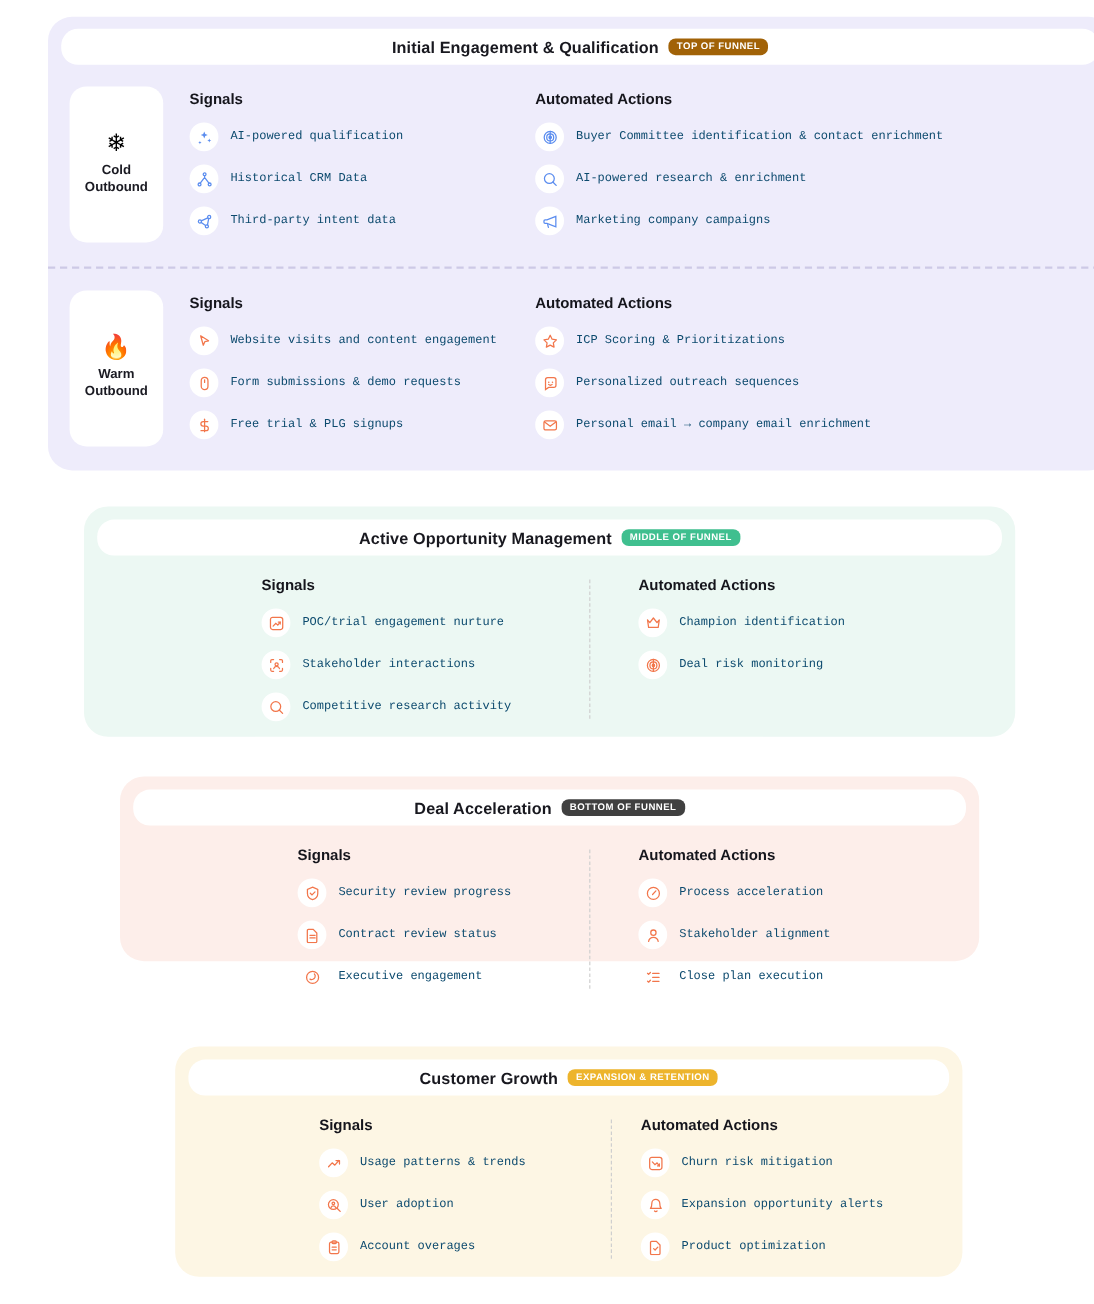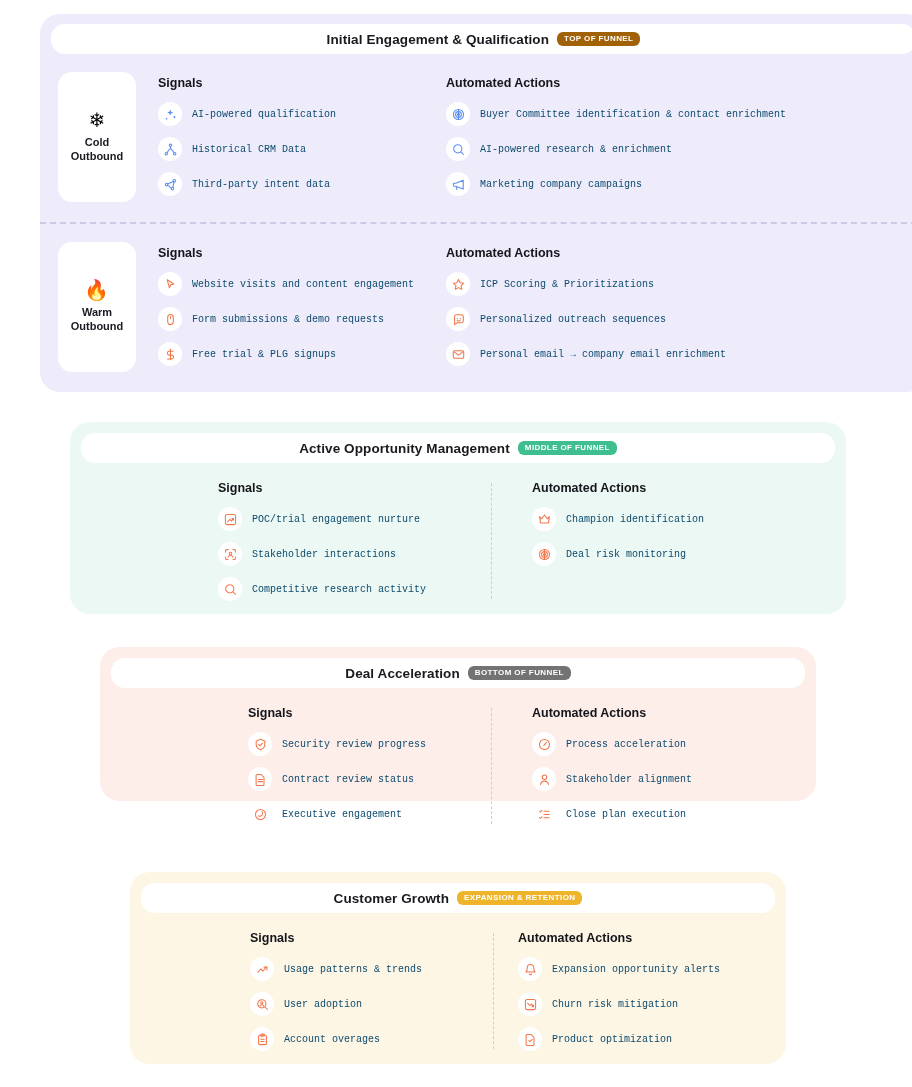--- a/index.html
+++ b/index.html
@@ -153,21 +153,21 @@
   #stage-3 {
     left: 100px; top: 647px; width: 716px; height: 154px;
     background: #fdeeea;
   }
   #stage-3 .stage-body { padding: 18px 0 18px 148px; }
   #stage-3 .col:first-child { flex: 0 0 248px; }
   #stage-3 .vdiv { left: 243px; }
 
   
   #stage-4 {
-    left: 130px; top: 872px; width: 656px; height: 192px;
+    left: 146px; top: 872px; width: 656px; height: 192px;
     background: #fdf6e4;
   }
   #stage-4 .stage-body { padding: 18px 0 18px 120px; }
   #stage-4 .col:first-child { flex: 0 0 248px; }
   #stage-4 .vdiv { left: 243px; }
 </style>
 </head>
 <body>
 
 <div class="board">
@@ -399,21 +399,21 @@
               </div>
             </div>
         </div>
       </div>
     </div>
   </div>
 
   <div class="stage" id="stage-3" style="background: rgb(253, 238, 234);">
     <div class="stage-header">
       <span class="stage-title">Deal Acceleration</span>
-      <span class="stage-badge" style="background: #737373;">BOTTOM OF FUNNEL</span>
+      <span class="stage-badge" style="background: #404040;">BOTTOM OF FUNNEL</span>
     </div>
     <div class="stage-body">
       <div class="cols">
         <div class="vdiv"></div>
         <div class="col">
           <div class="col-head">Signals</div>
           <div>
               <div class="item">
                 <span class="ico">
                   <svg viewBox="0 0 13 13" fill="none" stroke="#f2764b" stroke-width="1.05" stroke-linecap="round" style="color:#f2764b">
@@ -521,39 +521,39 @@
                 <span class="item-label">Account overages</span>
               </div>
             </div>
         </div>
         <div class="col">
           <div class="col-head">Automated Actions</div>
           <div>
               <div class="item">
                 <span class="ico">
                   <svg viewBox="0 0 13 13" fill="none" stroke="#f2764b" stroke-width="1.05" stroke-linecap="round" style="color:#f2764b">
-                    <path d="M6.5 1.4a3.3 3.3 0 00-3.3 3.3c0 3.3-1.2 4.3-1.2 4.3h9c0 0-1.2-1-1.2-4.3A3.3 3.3 0 006.5 1.4z" stroke-linejoin="round"></path>
-                    <path d="M5.4 11.1a1.3 1.3 0 002.2 0"></path>
-                  </svg>
-                </span>
-                <span class="item-label">Expansion opportunity alerts</span>
-              </div>
-              <div class="item">
-                <span class="ico">
-                  <svg viewBox="0 0 13 13" fill="none" stroke="#f2764b" stroke-width="1.05" stroke-linecap="round" style="color:#f2764b">
                     <rect x="1.4" y="1.4" width="10.2" height="10.2" rx="1.8"></rect>
                     <path d="M3.6 5.2l2.2 2.4 1.7-1.5 2 2.5"></path>
                     <path d="M9.5 8.6h-1.6M9.5 8.6V7"></path>
                   </svg>
                 </span>
                 <span class="item-label">Churn risk mitigation</span>
               </div>
               <div class="item">
                 <span class="ico">
                   <svg viewBox="0 0 13 13" fill="none" stroke="#f2764b" stroke-width="1.05" stroke-linecap="round" style="color:#f2764b">
+                    <path d="M6.5 1.4a3.3 3.3 0 00-3.3 3.3c0 3.3-1.2 4.3-1.2 4.3h9c0 0-1.2-1-1.2-4.3A3.3 3.3 0 006.5 1.4z" stroke-linejoin="round"></path>
+                    <path d="M5.4 11.1a1.3 1.3 0 002.2 0"></path>
+                  </svg>
+                </span>
+                <span class="item-label">Expansion opportunity alerts</span>
+              </div>
+              <div class="item">
+                <span class="ico">
+                  <svg viewBox="0 0 13 13" fill="none" stroke="#f2764b" stroke-width="1.05" stroke-linecap="round" style="color:#f2764b">
                     <path d="M3 1.5h4l3 3v7.1a.9.9 0 01-.9.9H3a.9.9 0 01-.9-.9V2.4A.9.9 0 013 1.5z"></path>
                     <path d="M4.7 7.5l1.2 1.2 2.3-2.4"></path>
                   </svg>
                 </span>
                 <span class="item-label">Product optimization</span>
               </div>
             </div>
         </div>
       </div>
     </div>

